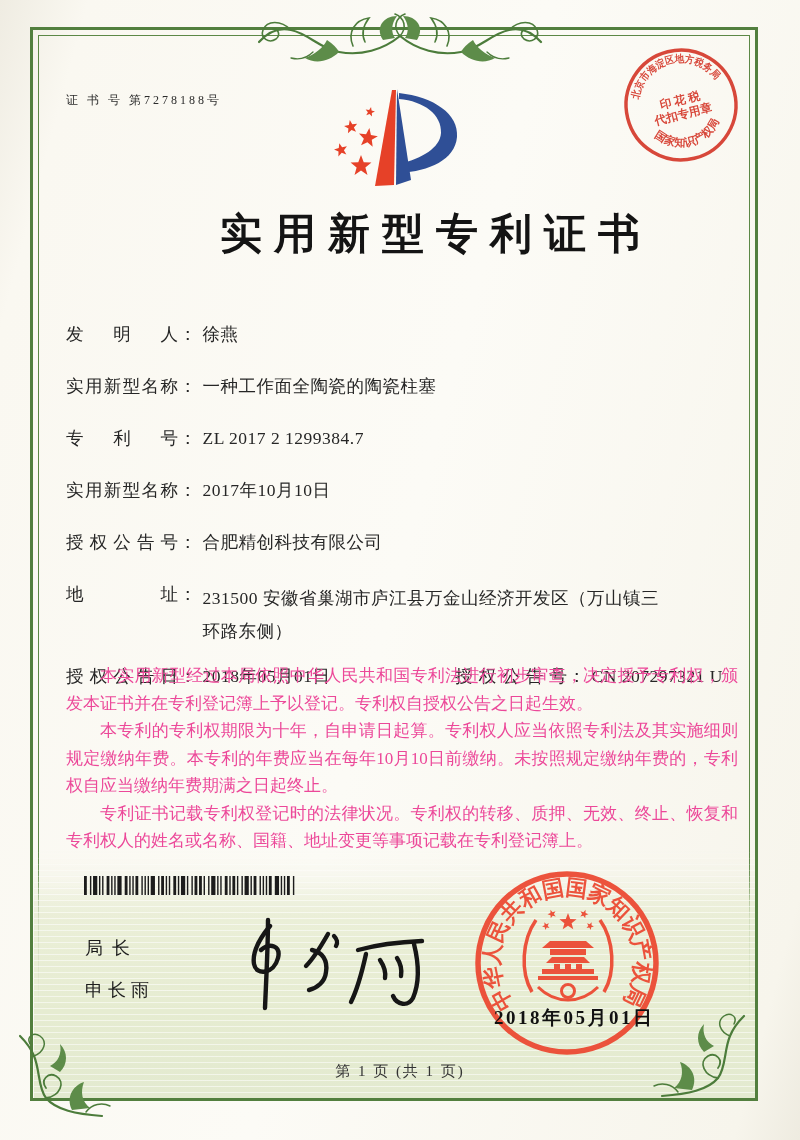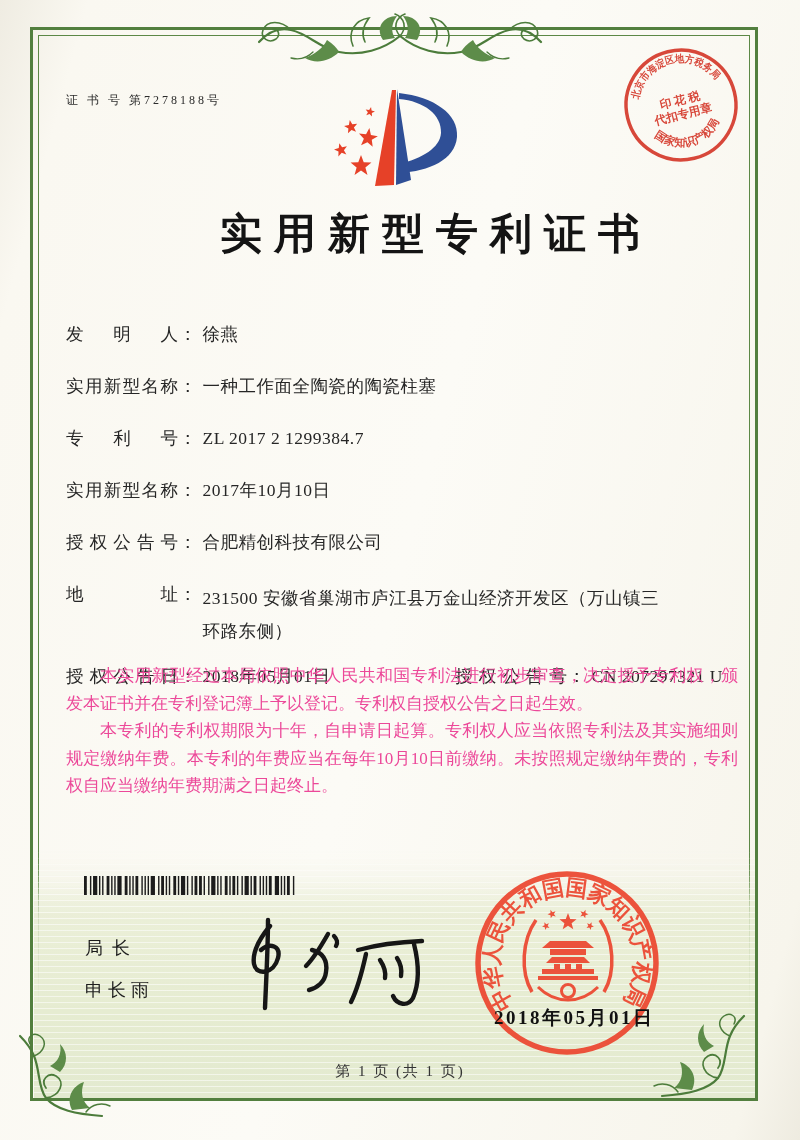--- a/index.html
+++ b/index.html
@@ -150,20 +150,21 @@
     </span>
     <span class="grant-right">
       <span class="flabel">授权公告号</span><span class="fcolon">：</span><span class="fvalue">CN 207297321 U</span>
     </span>
   </div>
 </div>
 
 <div class="abs paras">
   <p>本实用新型经过本局依照中华人民共和国专利法进行初步审查，决定授予专利权，颁发本证书并在专利登记簿上予以登记。专利权自授权公告之日起生效。</p>
   <p>本专利的专利权期限为十年，自申请日起算。专利权人应当依照专利法及其实施细则规定缴纳年费。本专利的年费应当在每年10月10日前缴纳。未按照规定缴纳年费的，专利权自应当缴纳年费期满之日起终止。</p>
+  <p>专利证书记载专利权登记时的法律状况。专利权的转移、质押、无效、终止、恢复和专利权人的姓名或名称、国籍、地址变更等事项记载在专利登记簿上。</p>
 </div>
 
 <svg class="abs barcode" id="barcode-svg" width="212" height="19" preserveAspectRatio="none" viewBox="0 0 150 19">
   <g id="barcode-bars" fill="#1c1c1c">
       <rect x="0" y="0" width="2" height="19"></rect>
       <rect x="4.2" y="0" width="1" height="19"></rect>
       <rect x="6.4" y="0" width="3" height="19"></rect>
       <rect x="10.600000000000001" y="0" width="1" height="19"></rect>
       <rect x="12.8" y="0" width="1" height="19"></rect>
       <rect x="16" y="0" width="2" height="19"></rect>

